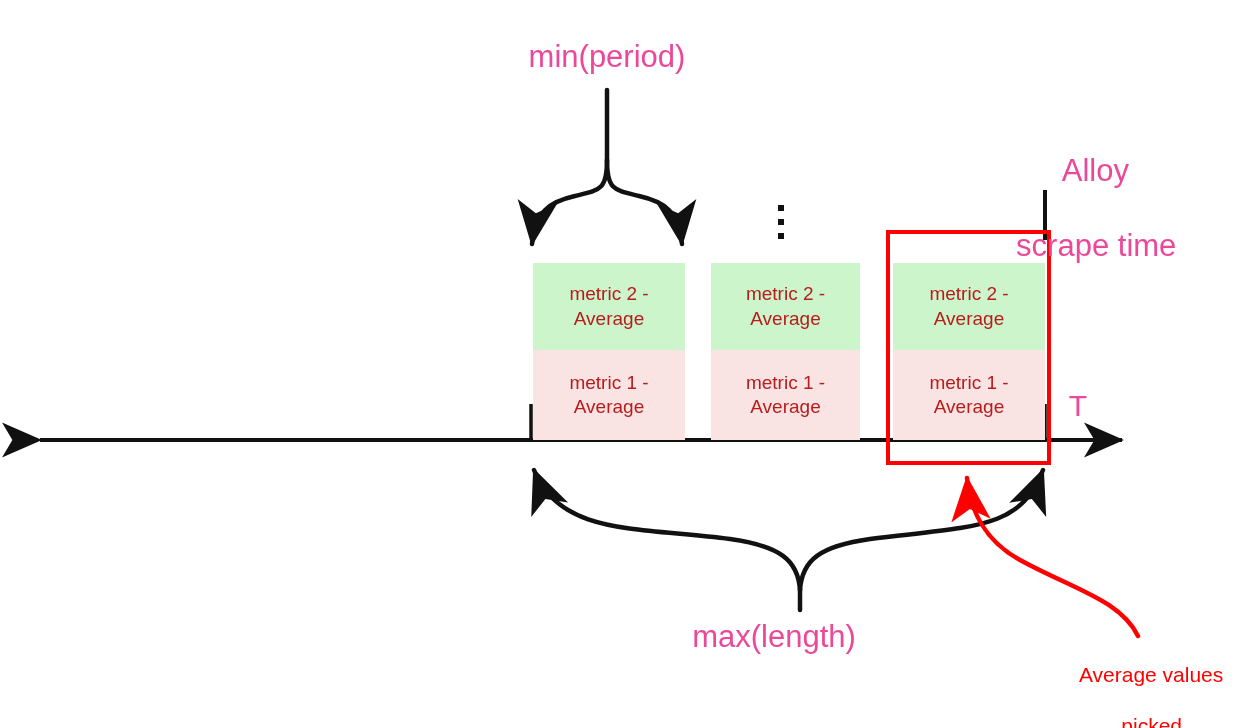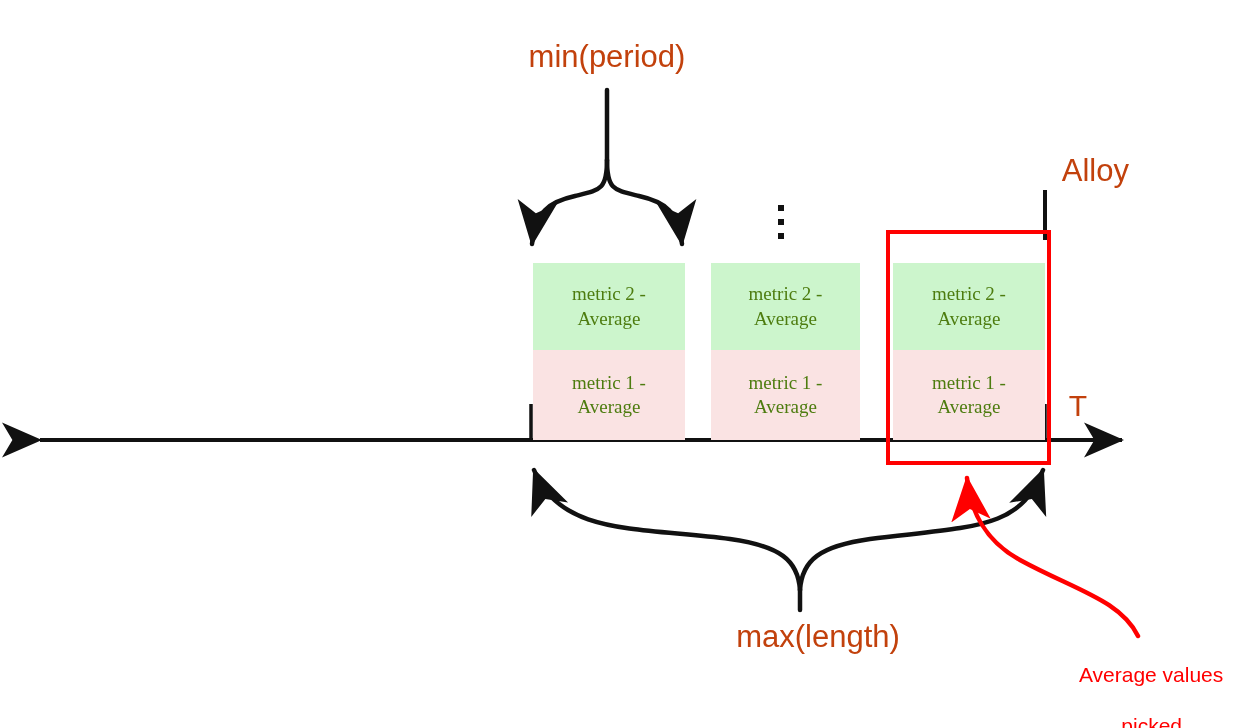--- a/index.html
+++ b/index.html
@@ -22,42 +22,42 @@
   svg.layer {
     position: absolute;
     top: 0;
     left: 0;
     width: 1259px;
     height: 728px;
     overflow: visible;
   }
   .lbl {
     position: absolute;
-    color: #c2410c;
+    color: #ec4899;
     font-family: "Liberation Sans", sans-serif;
     white-space: pre;
     line-height: 1.22;
     text-align: center;
   }
   .lbl-big { font-size: 31px; }
   .lbl-red { color: #ff0000; font-size: 21px; }
   .axis-letter { font-size: 30px; }
   .metric-block {
     position: absolute;
     box-sizing: border-box;
   }
   .metric-cell {
     box-sizing: border-box;
     display: flex;
     align-items: center;
     justify-content: center;
     text-align: center;
     font-size: 19px;
-    color: #4d7c0f;
-    font-family: Liberation Serif, serif;
+    color: #b91c1c;
+    font-family: Liberation Sans, sans-serif;
     line-height: 1.28;
     white-space: pre-line;
   }
   .ellipsis-dots {
     position: absolute;
     display: flex;
     flex-direction: column;
     gap: 8px;
     align-items: center;
   }
@@ -131,24 +131,25 @@
   </svg>
 
   <div class="ellipsis-dots" id="ellipsis-dots" style="left: 778px; top: 205px;">
     <i></i>
       <i></i>
       <i></i>
   </div>
 
   <div class="lbl lbl-big" id="lbl-min-period" style="left: 447px; top: 38px; width: 320px;">min(period)</div>
 
-  <div class="lbl lbl-big" id="lbl-max-length" style="left: 648px; top: 618px; width: 340px;">max(length)</div>
+  <div class="lbl lbl-big" id="lbl-max-length" style="left: 604px; top: 618px; width: 340px;">max(length)</div>
 
   <div class="lbl lbl-big" id="lbl-scrape-time" style="left: 909px; top: 114px; width: 340px;">
     <span>Alloy</span><br>
+    <span>scrape time</span>
   </div>
 
   <div class="lbl lbl-red" id="lbl-latest-values" style="left: 1025px; top: 636px; width: 230px;">
     <span>Average values</span><br>
     <span>picked</span>
   </div>
 
   <div class="lbl axis-letter" id="lbl-axis-t" style="left: 1058px; top: 388px; width: 40px;">T</div>
 
 </div>

